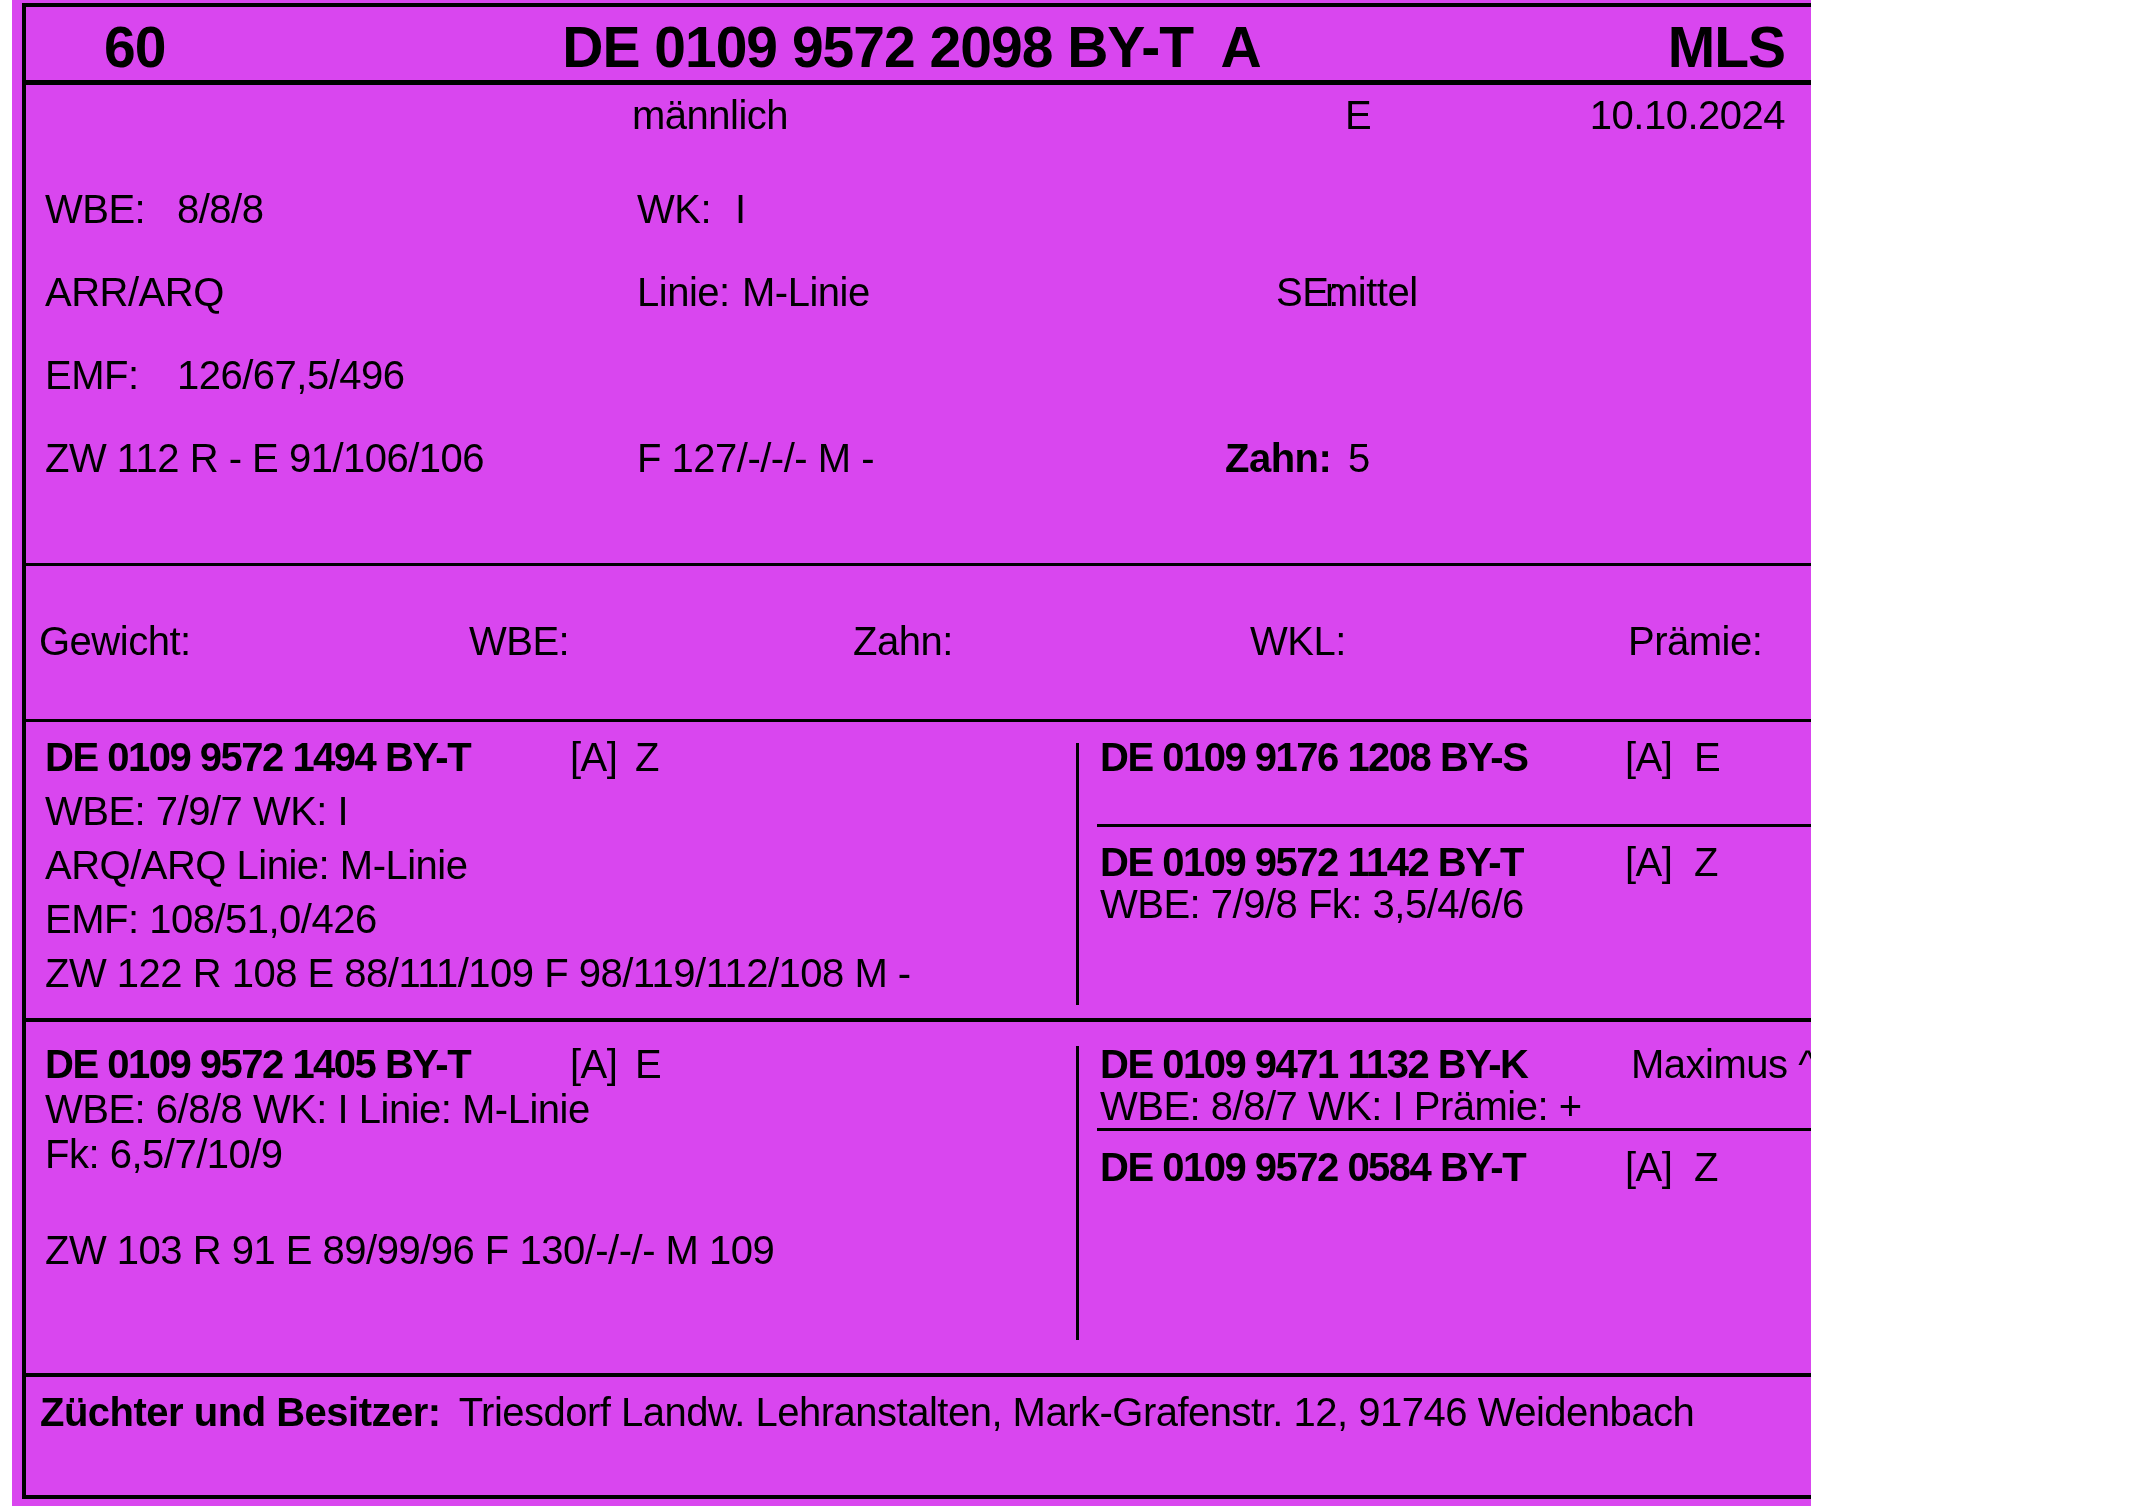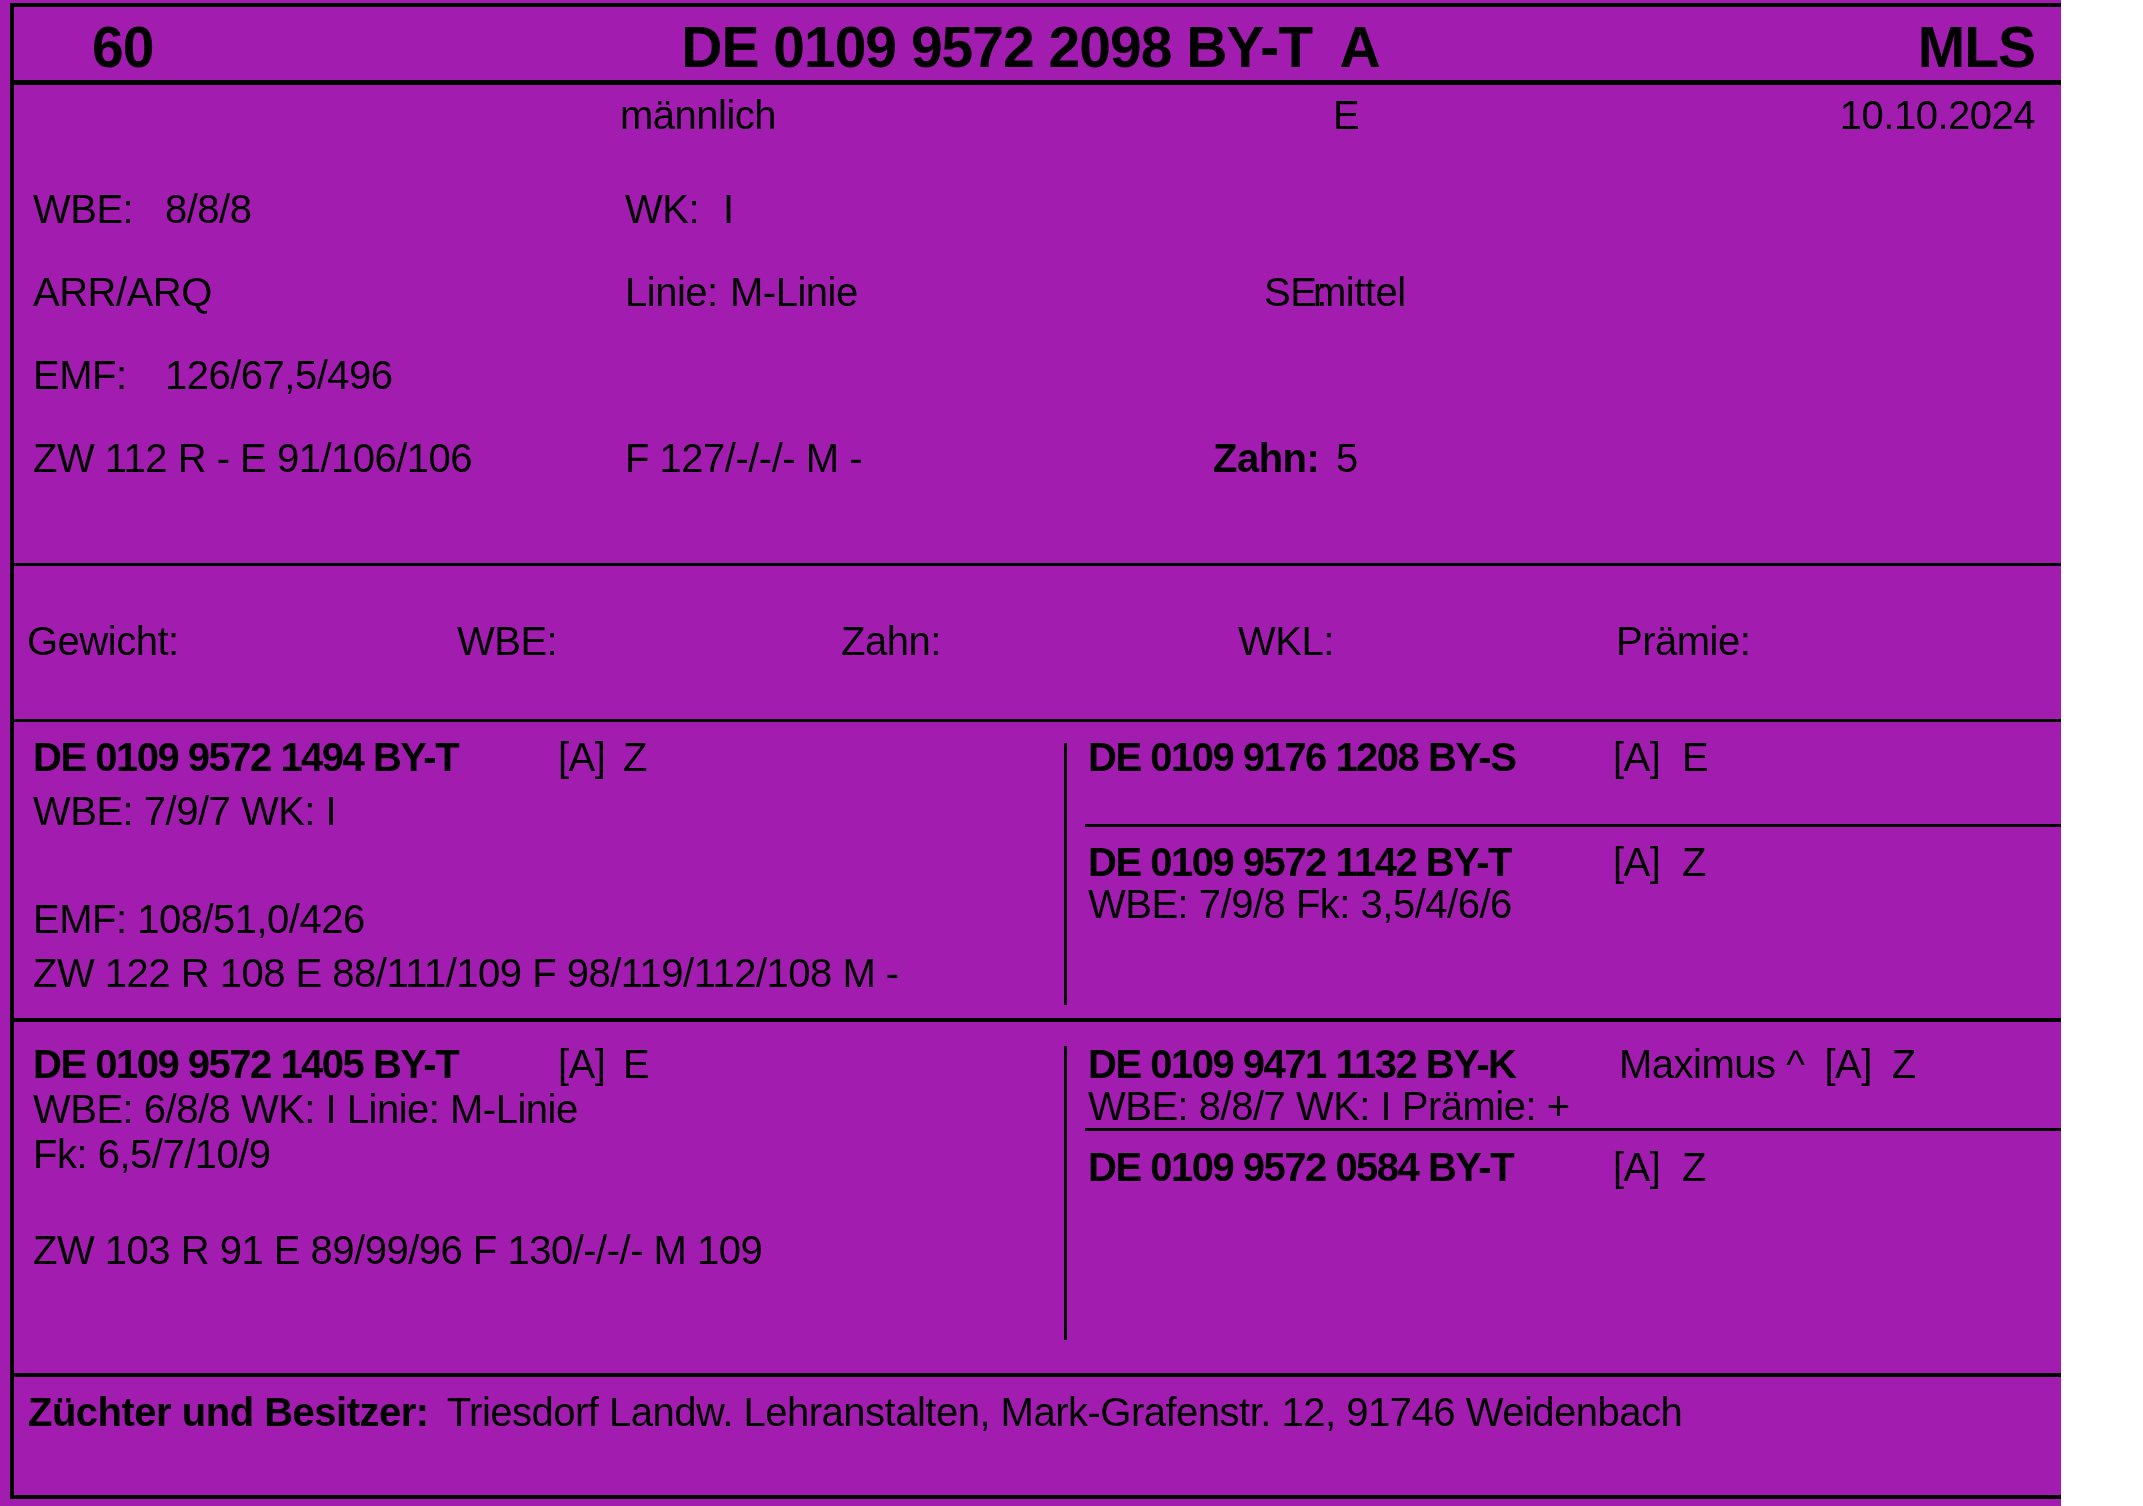--- a/index.html
+++ b/index.html
@@ -1,17 +1,17 @@
 <!DOCTYPE html>
 <html><head>
 <meta charset="utf-8">
 <style>
   html,body{margin:0;padding:0;background:#ffffff;}
-  .page{position:relative;width:2061px;height:1506px;background:#a21caf;overflow:hidden;
-        font-family:"Liberation Sans",sans-serif;color:#000;}
+  .page{position:relative;width:1799px;height:1506px;background:#d946ef;overflow:hidden;
+        font-family:"Liberation Sans",sans-serif;color:#000;margin-left:12px;}
   .frame{position:absolute;left:10px;top:3px;width:2116px;height:1488px;border:4px solid #000;}
   .hline,.vline{position:absolute;background:#000;}
   .t{position:absolute;font-size:40px;line-height:1.05;letter-spacing:-0.5px;white-space:pre;color:#000;}
   .bold{font-weight:bold;}
   .idt{font-weight:bold;letter-spacing:-1.5px;}
   .hdr{font-size:57px;font-weight:bold;letter-spacing:-1px;}
   .center{left:50%;transform:translateX(-50%);}
   .row{display:flex;align-items:flex-start;}
 </style>
 </head>
@@ -60,20 +60,21 @@
   <div class="t" style="left:27px;top:620px;">Gewicht:</div>
   <div class="t" style="left:457px;top:620px;">WBE:</div>
   <div class="t" style="left:841px;top:620px;">Zahn:</div>
   <div class="t" style="left:1238px;top:620px;">WKL:</div>
   <div class="t" style="left:1616px;top:620px;">Prämie:</div>
 
   <div class="t idt" style="left:33px;top:736px;">DE 0109 9572 1494 BY-T</div>
   <div class="t" style="left:558px;top:736px;">[A]</div>
   <div class="t" style="left:623px;top:736px;">Z</div>
   <div class="t" style="left:33px;top:790px;">WBE: 7/9/7 WK: I</div>
+  <div class="t" style="left:33px;top:844px;">ARQ/ARQ Linie: M-Linie</div>
   <div class="t" style="left:33px;top:898px;">EMF: 108/51,0/426</div>
   <div class="t" style="left:33px;top:952px;">ZW 122 R 108 E 88/111/109 F 98/119/112/108 M -</div>
 
   <div class="t idt" style="left:1088px;top:736px;">DE 0109 9176 1208 BY-S</div>
   <div class="t" style="left:1613px;top:736px;">[A]</div>
   <div class="t" style="left:1682px;top:736px;">E</div>
 
   <div class="t idt" style="left:1088px;top:841px;">DE 0109 9572 1142 BY-T</div>
   <div class="t" style="left:1613px;top:841px;">[A]</div>
   <div class="t" style="left:1682px;top:841px;">Z</div>

